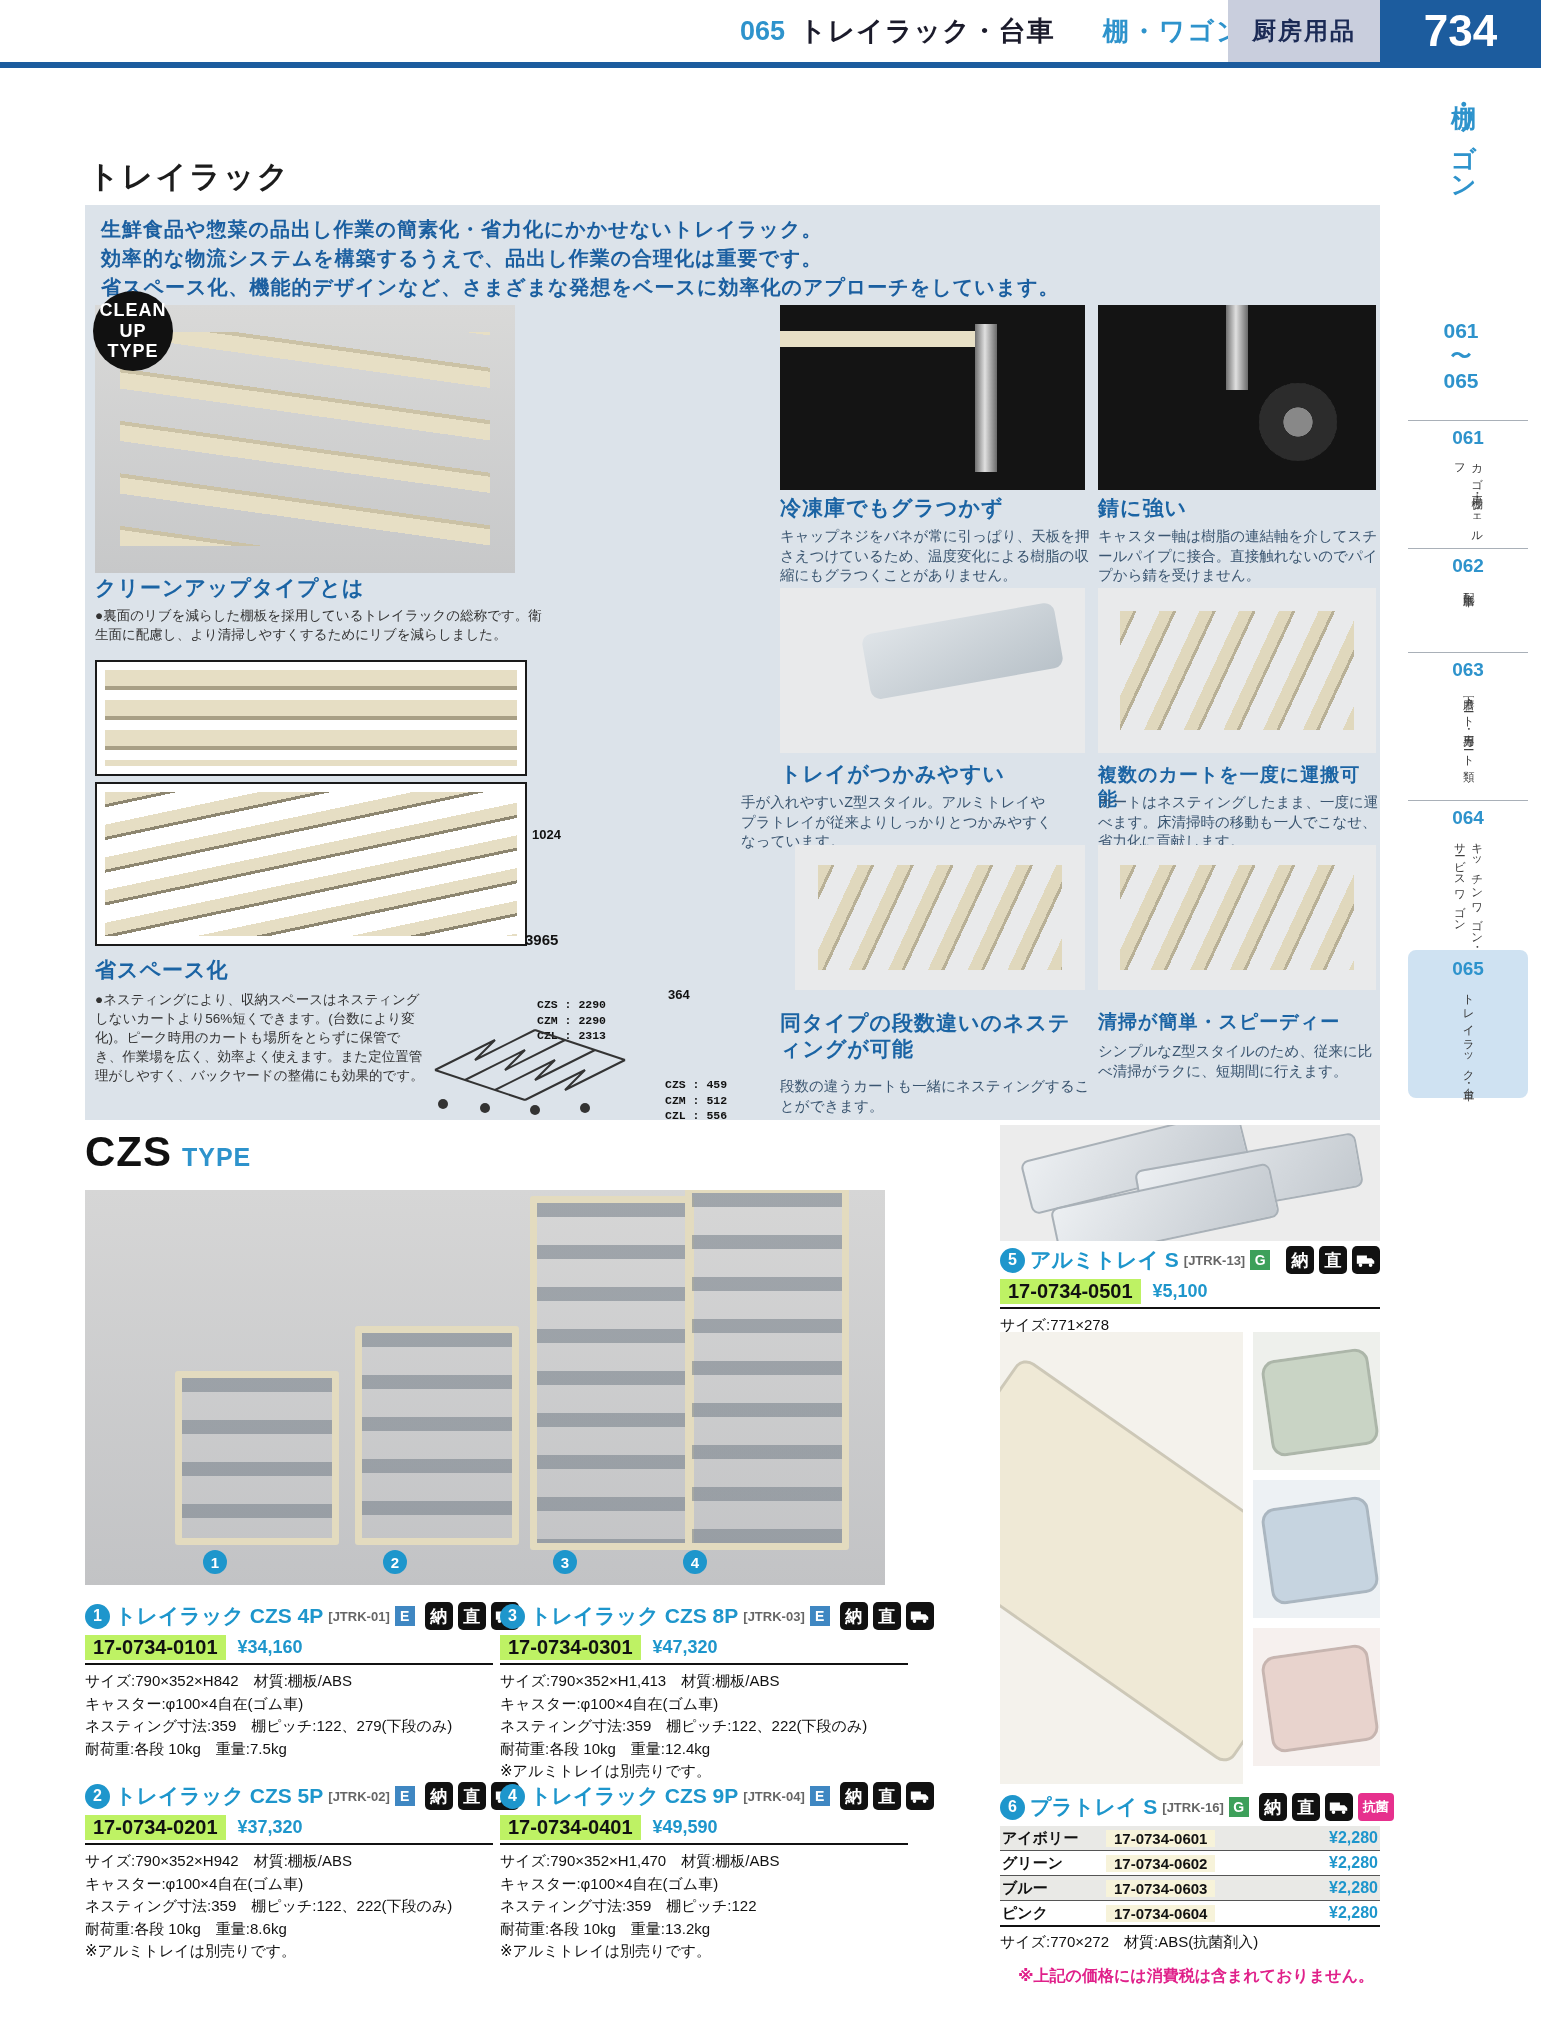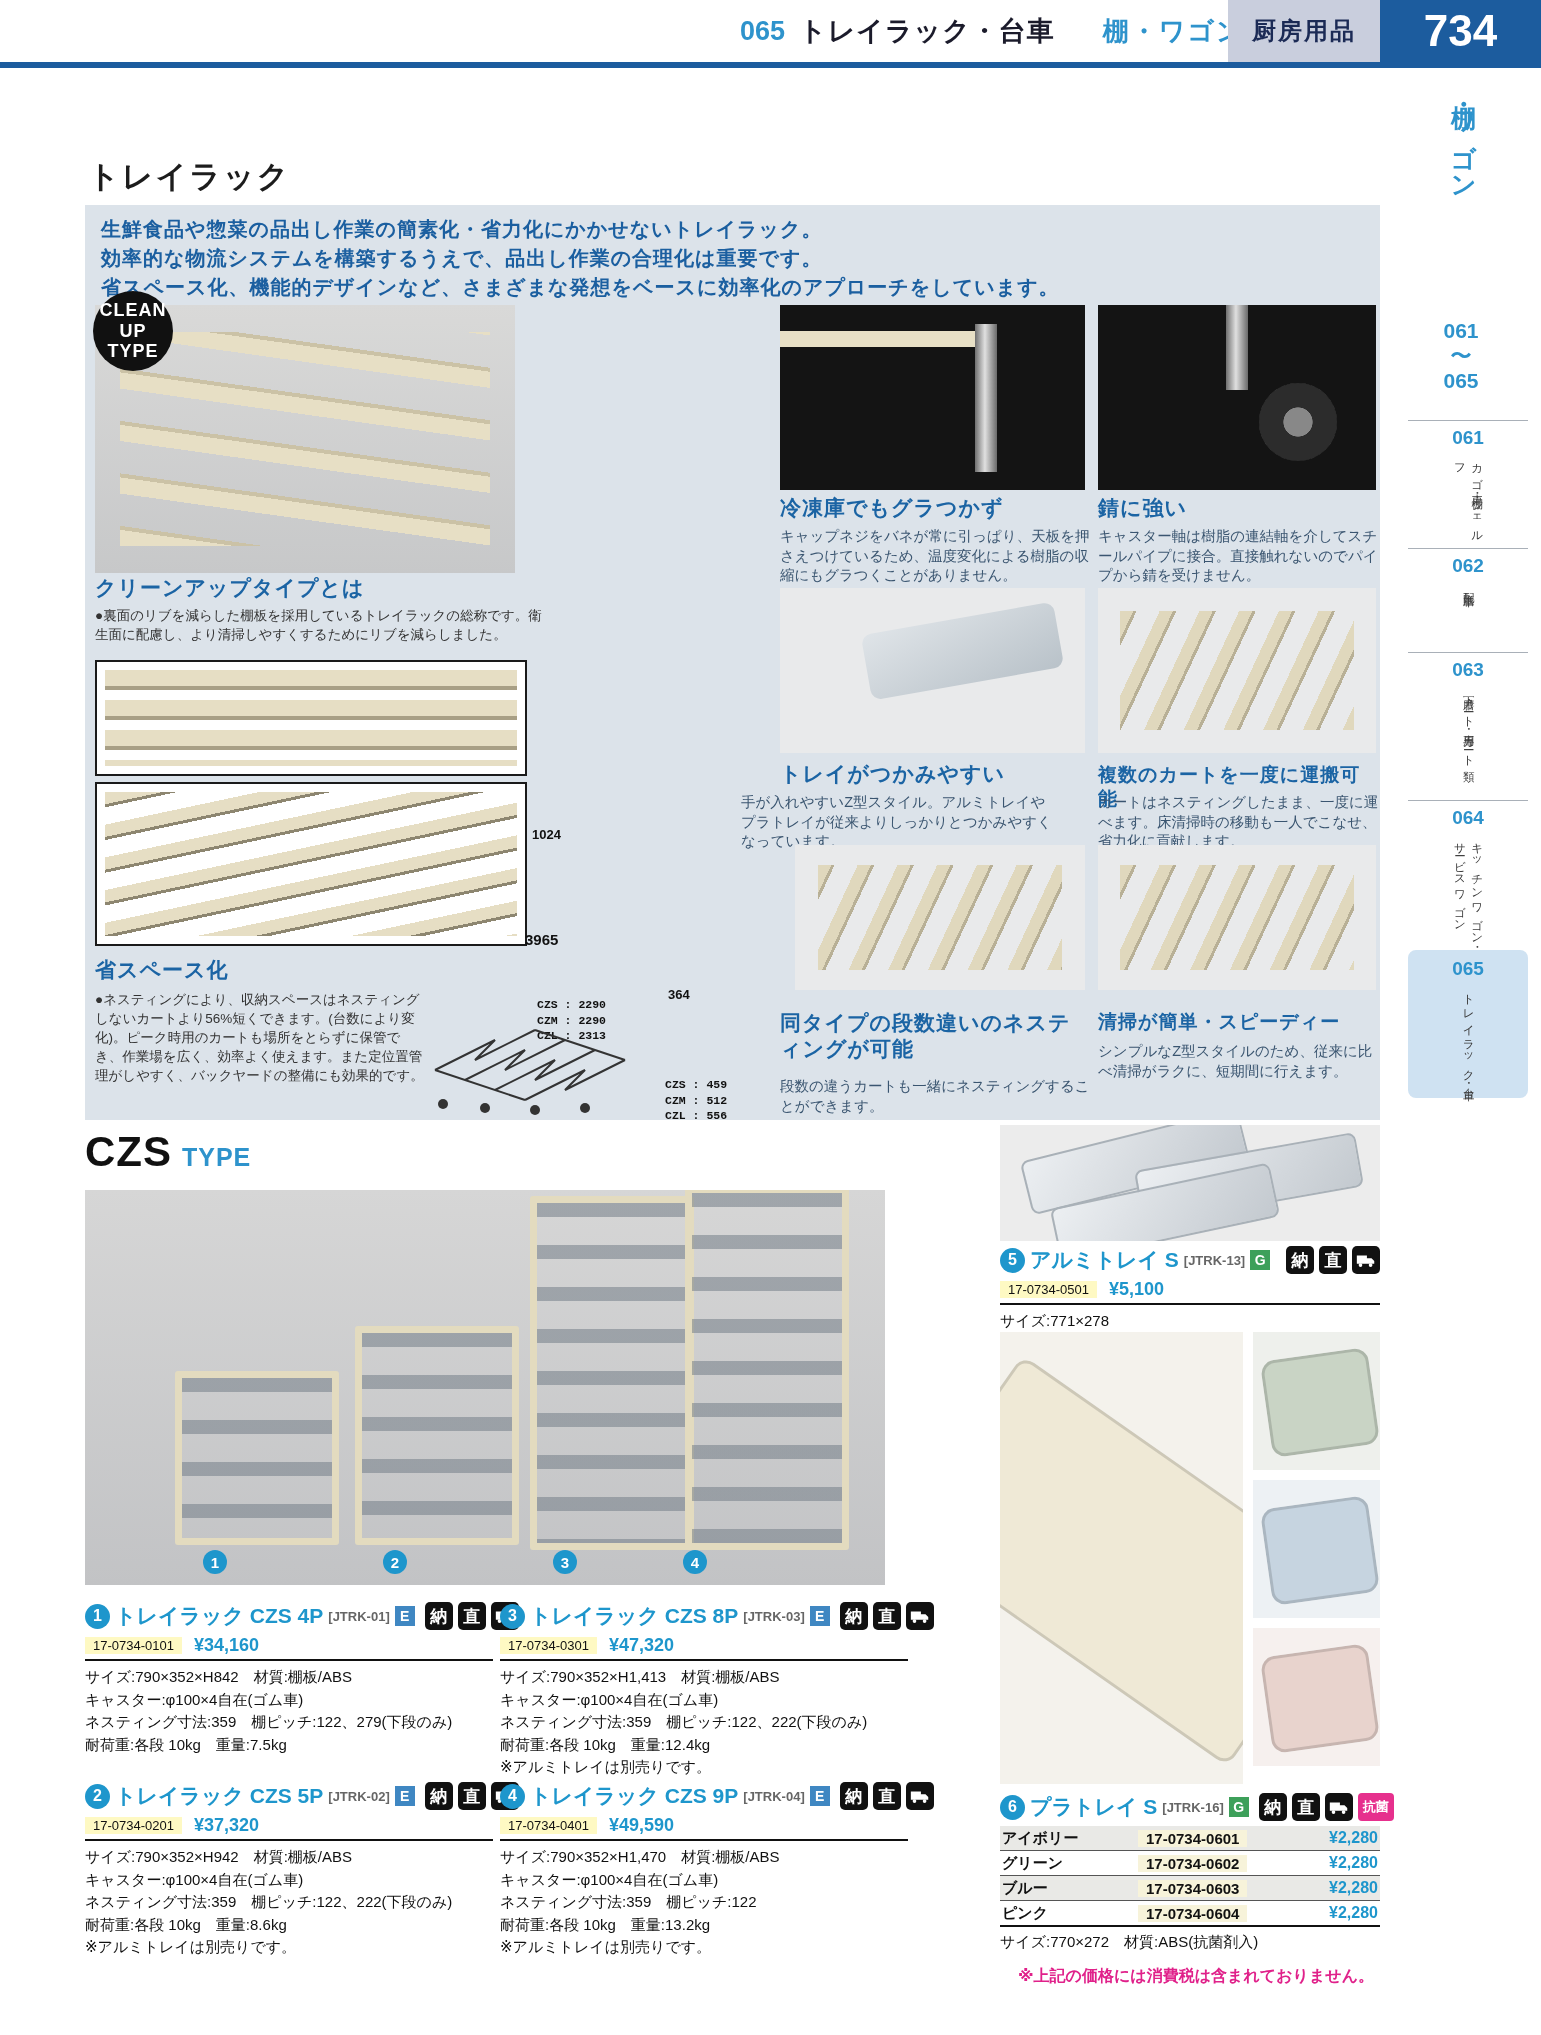--- a/index.html
+++ b/index.html
@@ -85,26 +85,26 @@
   .pcert{width:20px;height:20px;background:#3f87c2;color:#fff;font-size:14px;font-weight:bold;
          display:flex;align-items:center;justify-content:center;flex:none;}
   .pcert.g{background:#3da05a;}
   .spacer{flex:1;}
   .kicon{width:28px;height:28px;background:#111;border-radius:5px;color:#fff;font-size:17px;font-weight:bold;
          display:flex;align-items:center;justify-content:center;flex:none;}
   .kicon svg{width:22px;height:22px;}
   .abadge{height:28px;background:#e6308d;border-radius:4px;color:#fff;font-size:13px;font-weight:bold;
           display:flex;align-items:center;justify-content:center;padding:0 5px;flex:none;}
   .prod-price{border-bottom:2px solid #111;padding-bottom:3px;display:flex;align-items:center;}
-  .pcat{background:#fef9c3;color:#111;font-size:13px;font-weight:normal;padding:1px 8px;}
+  .pcat{background:#bef264;color:#111;font-size:20px;font-weight:bold;padding:1px 8px;}
   .pprice{color:#1e96cc;font-size:18px;font-weight:bold;margin-left:12px;}
   .prod-specs{margin-top:5px;font-size:15px;color:#111;line-height:1.5;}
   .pnote{font-size:15px;color:#111;line-height:1.5;}
 
-  .crow{display:flex;align-items:center;border-bottom:1px solid #555;height:24px;gap:32px;}
+  .crow{display:flex;align-items:center;border-bottom:1px solid #555;height:24px;}
   .crow:nth-child(even){background:#e9e9e6;}
   .crow.last{border-bottom:2px solid #111;}
   .cname{width:104px;font-size:15px;font-weight:bold;color:#111;padding-left:2px;}
   .ccat{background:#f7f3da;font-size:15px;font-weight:bold;color:#111;padding:0 8px;}
   .cprice{margin-left:auto;color:#1e96cc;font-size:16px;font-weight:bold;padding-right:2px;}
   .csize{margin-top:6px;font-size:15px;color:#111;}
 
   .tray{position:absolute;overflow:hidden;}
   .tray .tr-shape{position:absolute;left:10%;top:16%;width:80%;height:66%;border-radius:14px;
         border:3px solid rgba(0,0,0,.14);}

